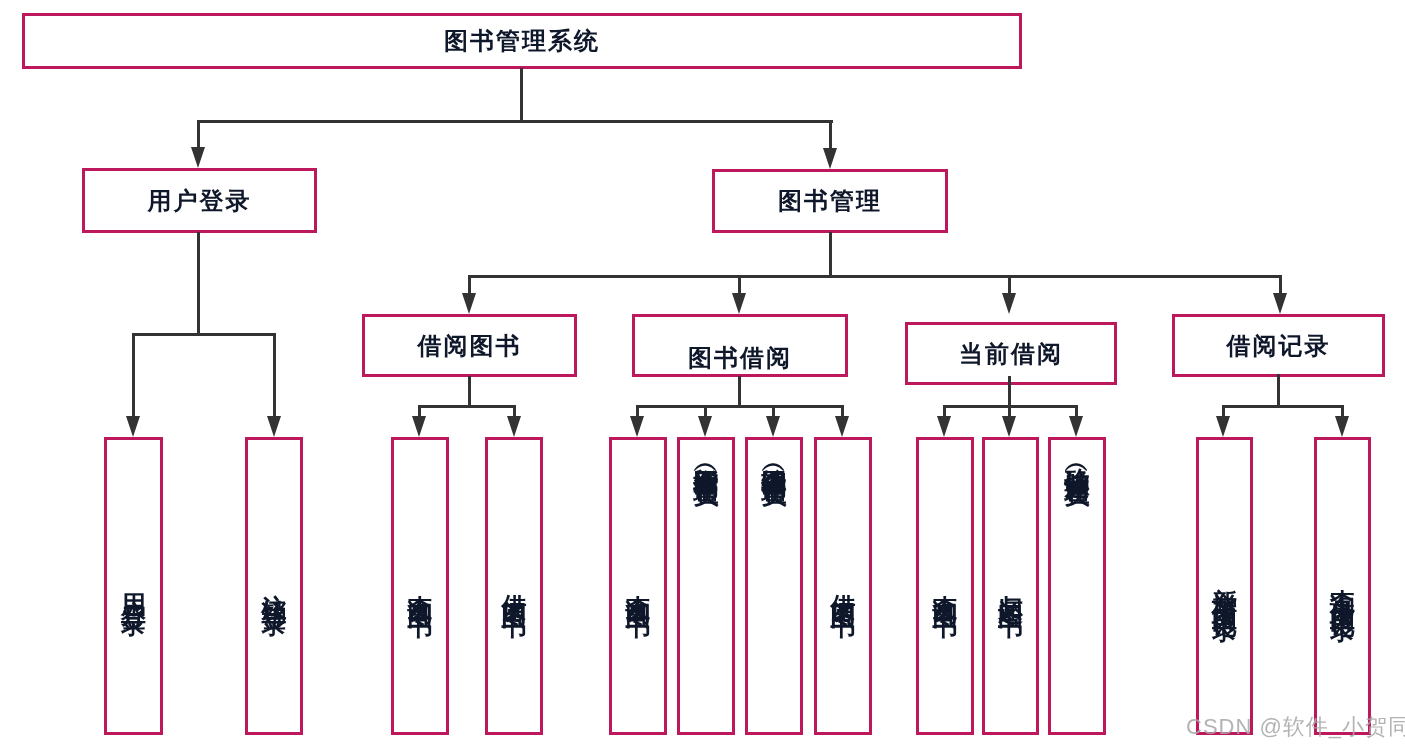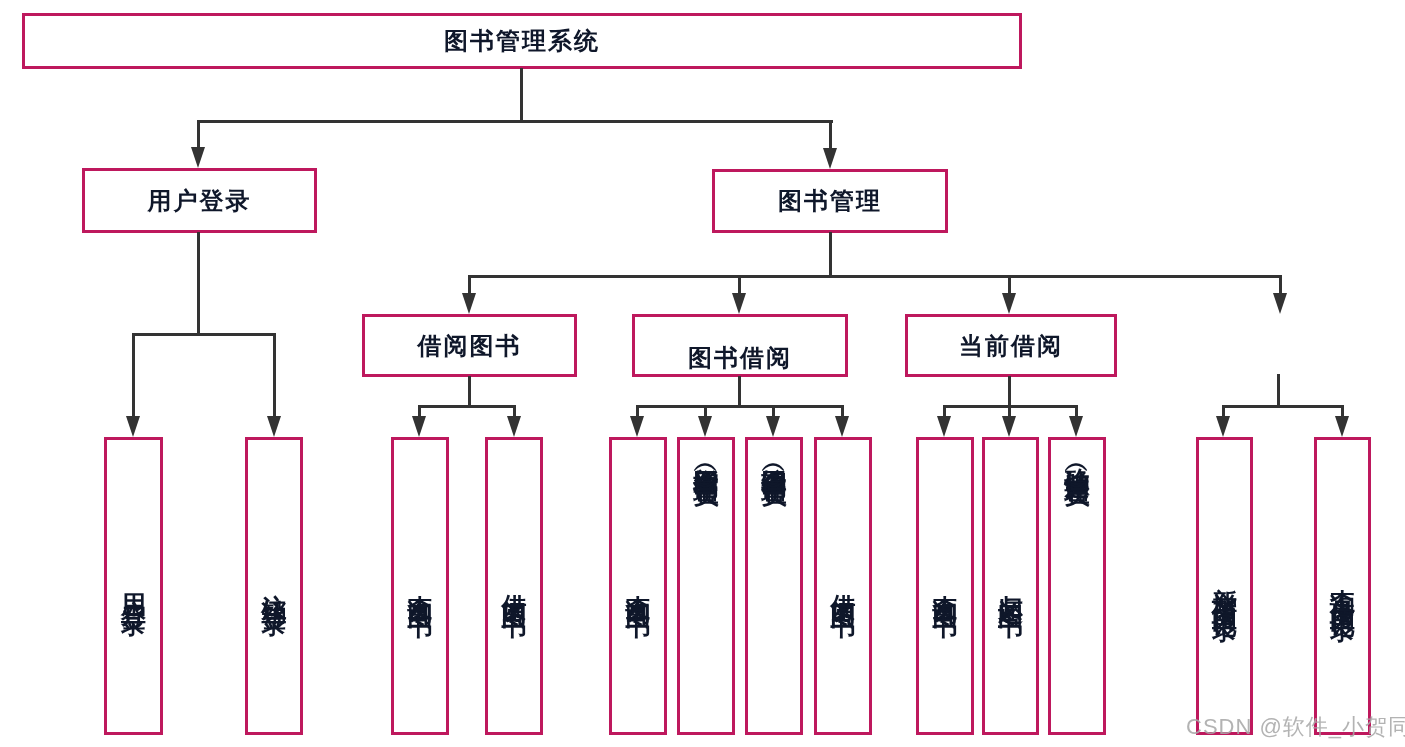--- a/index.html
+++ b/index.html
@@ -72,22 +72,25 @@
   <div class="box" style="left:712px;top:169px;width:236px;height:64px;text-align:center;">
     <span>图书管理</span>
   </div>
 
   <div class="box" style="left:362px;top:314px;width:215px;height:63px;">
     <span>借阅图书</span>
   </div>
   <div class="box" style="left:632px;top:314px;width:216px;height:63px;align-items:flex-end;">
     <span>图书借阅</span>
   </div>
-  <div class="box" style="left:905px;top:314px;width:212px;height:63px;">
+  <div class="box" style="left:905px;top:322px;width:212px;height:63px;">
     <span>当前借阅</span>
+  </div>
+  <div class="box" style="left:1172px;top:314px;width:213px;height:63px;">
+    <span>借阅记录</span>
   </div>
 
   <div class="box vbox" style="left:104px;top:437px;width:59px;height:298px;">
     <span>用户登录</span>
   </div>
   <div class="box vbox" style="left:245px;top:437px;width:58px;height:298px;">
     <span>注销登录</span>
   </div>
 
   <div class="box vbox" style="left:391px;top:437px;width:58px;height:298px;">

